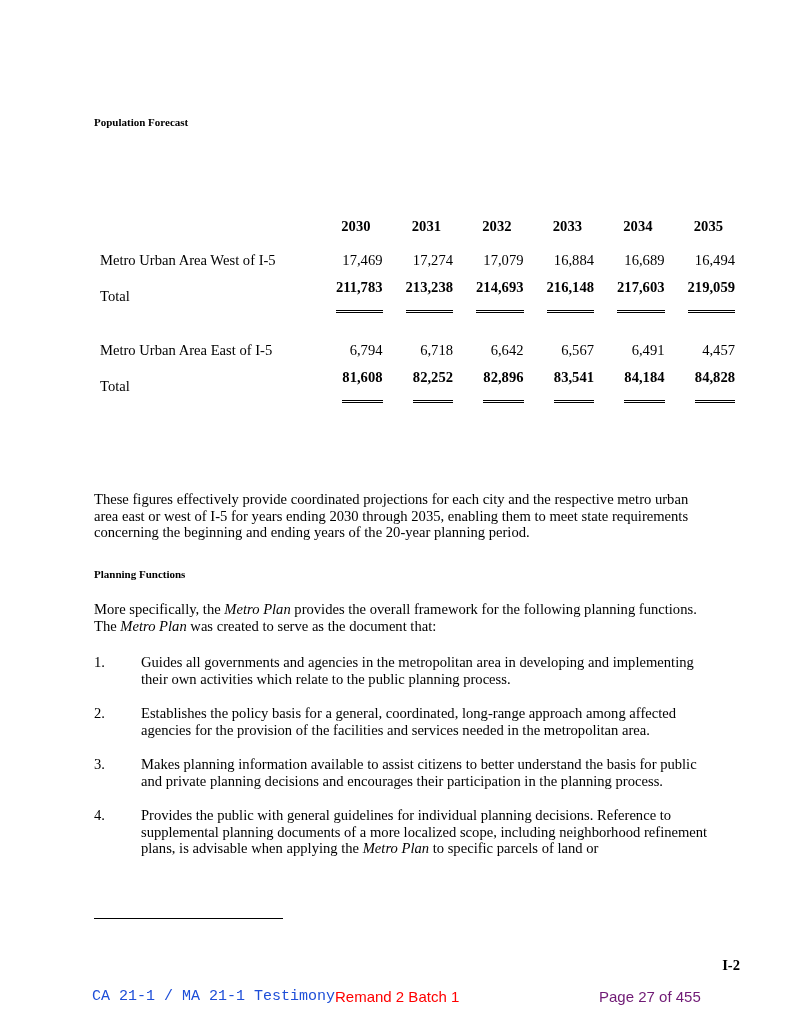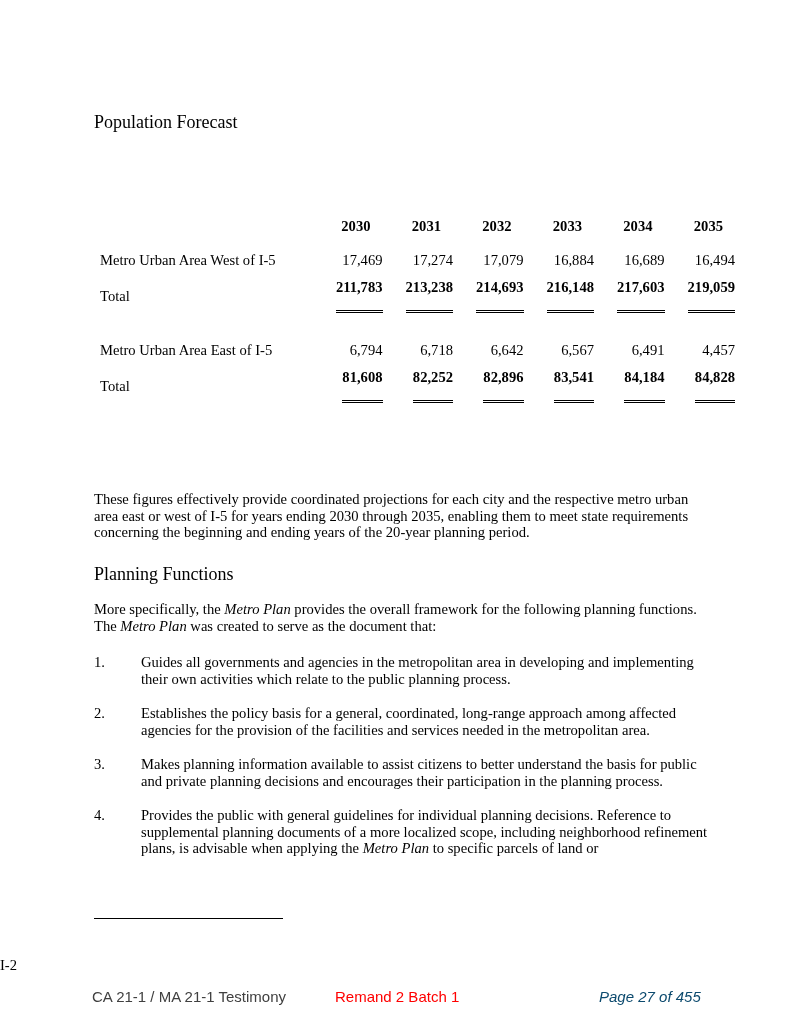--- a/index.html
+++ b/index.html
@@ -1,39 +1,39 @@
 <!DOCTYPE html>
 <html><head>
   <meta charset="utf-8">
   <style>
     html, body { margin: 0; padding: 0; background: #ffffff; }
     body { width: 800px; height: 1035px; position: relative; overflow: hidden;
            font-family: "Liberation Serif", serif; color: #000; }
     .page { position: absolute; left: 0; top: 0; width: 800px; height: 1035px; }
-    h2.section { position: absolute; left: 94px; margin: 0; font-size: 18px; font-weight: normal; line-height: 17px; }
+    h2.section { position: absolute; left: 94px; margin: 0; font-size: 11px; font-weight: bold; line-height: 17px; }
     p.para { position: absolute; left: 94px; width: 620px; margin: 0; font-size: 14.6px; line-height: 16.5px; }
     p.para em { font-style: italic; }
 
     table.forecast { position: absolute; left: 94px; top: 218px; border-collapse: collapse; font-size: 14.6px; }
     table.forecast th, table.forecast td { padding: 0; height: 36px; vertical-align: middle; margin-top: 48px; }
     table.forecast th { font-weight: bold; text-align: right; height: 24px; vertical-align: top; }
     table.forecast td.label { text-align: left; width: 212px; padding-left: 6px; }
     table.forecast td.num, table.forecast th.yr { text-align: right; width: 70.5px; }
     table.forecast th.yr { padding-right: 0; }
     table.forecast th.yr span { display: inline-block; padding-right: 12px; }
     .dbl { border-bottom: 3px double #000; padding-bottom: 16px; line-height: 14px; display: inline-block; font-weight: bold; }
     tr.spacer td { height: 18px; }
 
     ol.functions { position: absolute; left: 94px; top: 654px; width: 620px; margin: 0; padding: 0; list-style: none; }
     ol.functions li { position: relative; font-size: 14.6px; line-height: 16.5px; padding-left: 47px; margin-bottom: 18px; }
     ol.functions li .num { position: absolute; left: 0; top: 0; }
     ol.functions li em { font-style: italic; }
 
     .footnote-rule { position: absolute; left: 94px; top: 918px; width: 189px; height: 1px; background: #000; }
-    .page-number { position: absolute; left: 0; width: 740px; top: 957px; text-align: left; font-size: 14.6px; }
+    .page-number { position: absolute; left: 0; width: 740px; top: 957px; text-align: right; font-size: 14.6px; font-weight: bold; }
     .footer { position: absolute; top: 988px; font-family: "Liberation Sans", sans-serif; font-size: 15px; color: #ff0000; }
     .footer.left { left: 92px; }
     .footer.mid { left: 335px; }
     .footer.right { left: 599px; }
   </style>
 </head>
 <body>
 
 <div class="page">
 
@@ -117,16 +117,16 @@
     <li>
       <span class="num">4.</span>
       <span><span>Provides the public with general guidelines for individual planning decisions.  Reference to supplemental planning documents of a more localized scope, including neighborhood refinement plans, is advisable when applying the </span><em>Metro Plan</em><span> to specific parcels of land or</span></span>
     </li>
   </ol>
 
   <div class="footnote-rule"></div>
 
   <div class="page-number">I-2</div>
 
-  <div class="footer left" style="color: #404040;">CA 21-1 / MA 21-1 Testimony</div>
+  <div class="footer left" style="color: #1d4ed8; font-family: Liberation Mono, monospace;">CA 21-1 / MA 21-1 Testimony</div>
   <div class="footer mid" style="color: rgb(255, 0, 0); text-align: center;">Remand 2 Batch 1</div>
-  <div class="footer right" style="color: #0c4a6e; font-style: italic;">Page 27 of 455</div>
+  <div class="footer right" style="color: #701a75;">Page 27 of 455</div>
 </div>
 
 </body></html>

